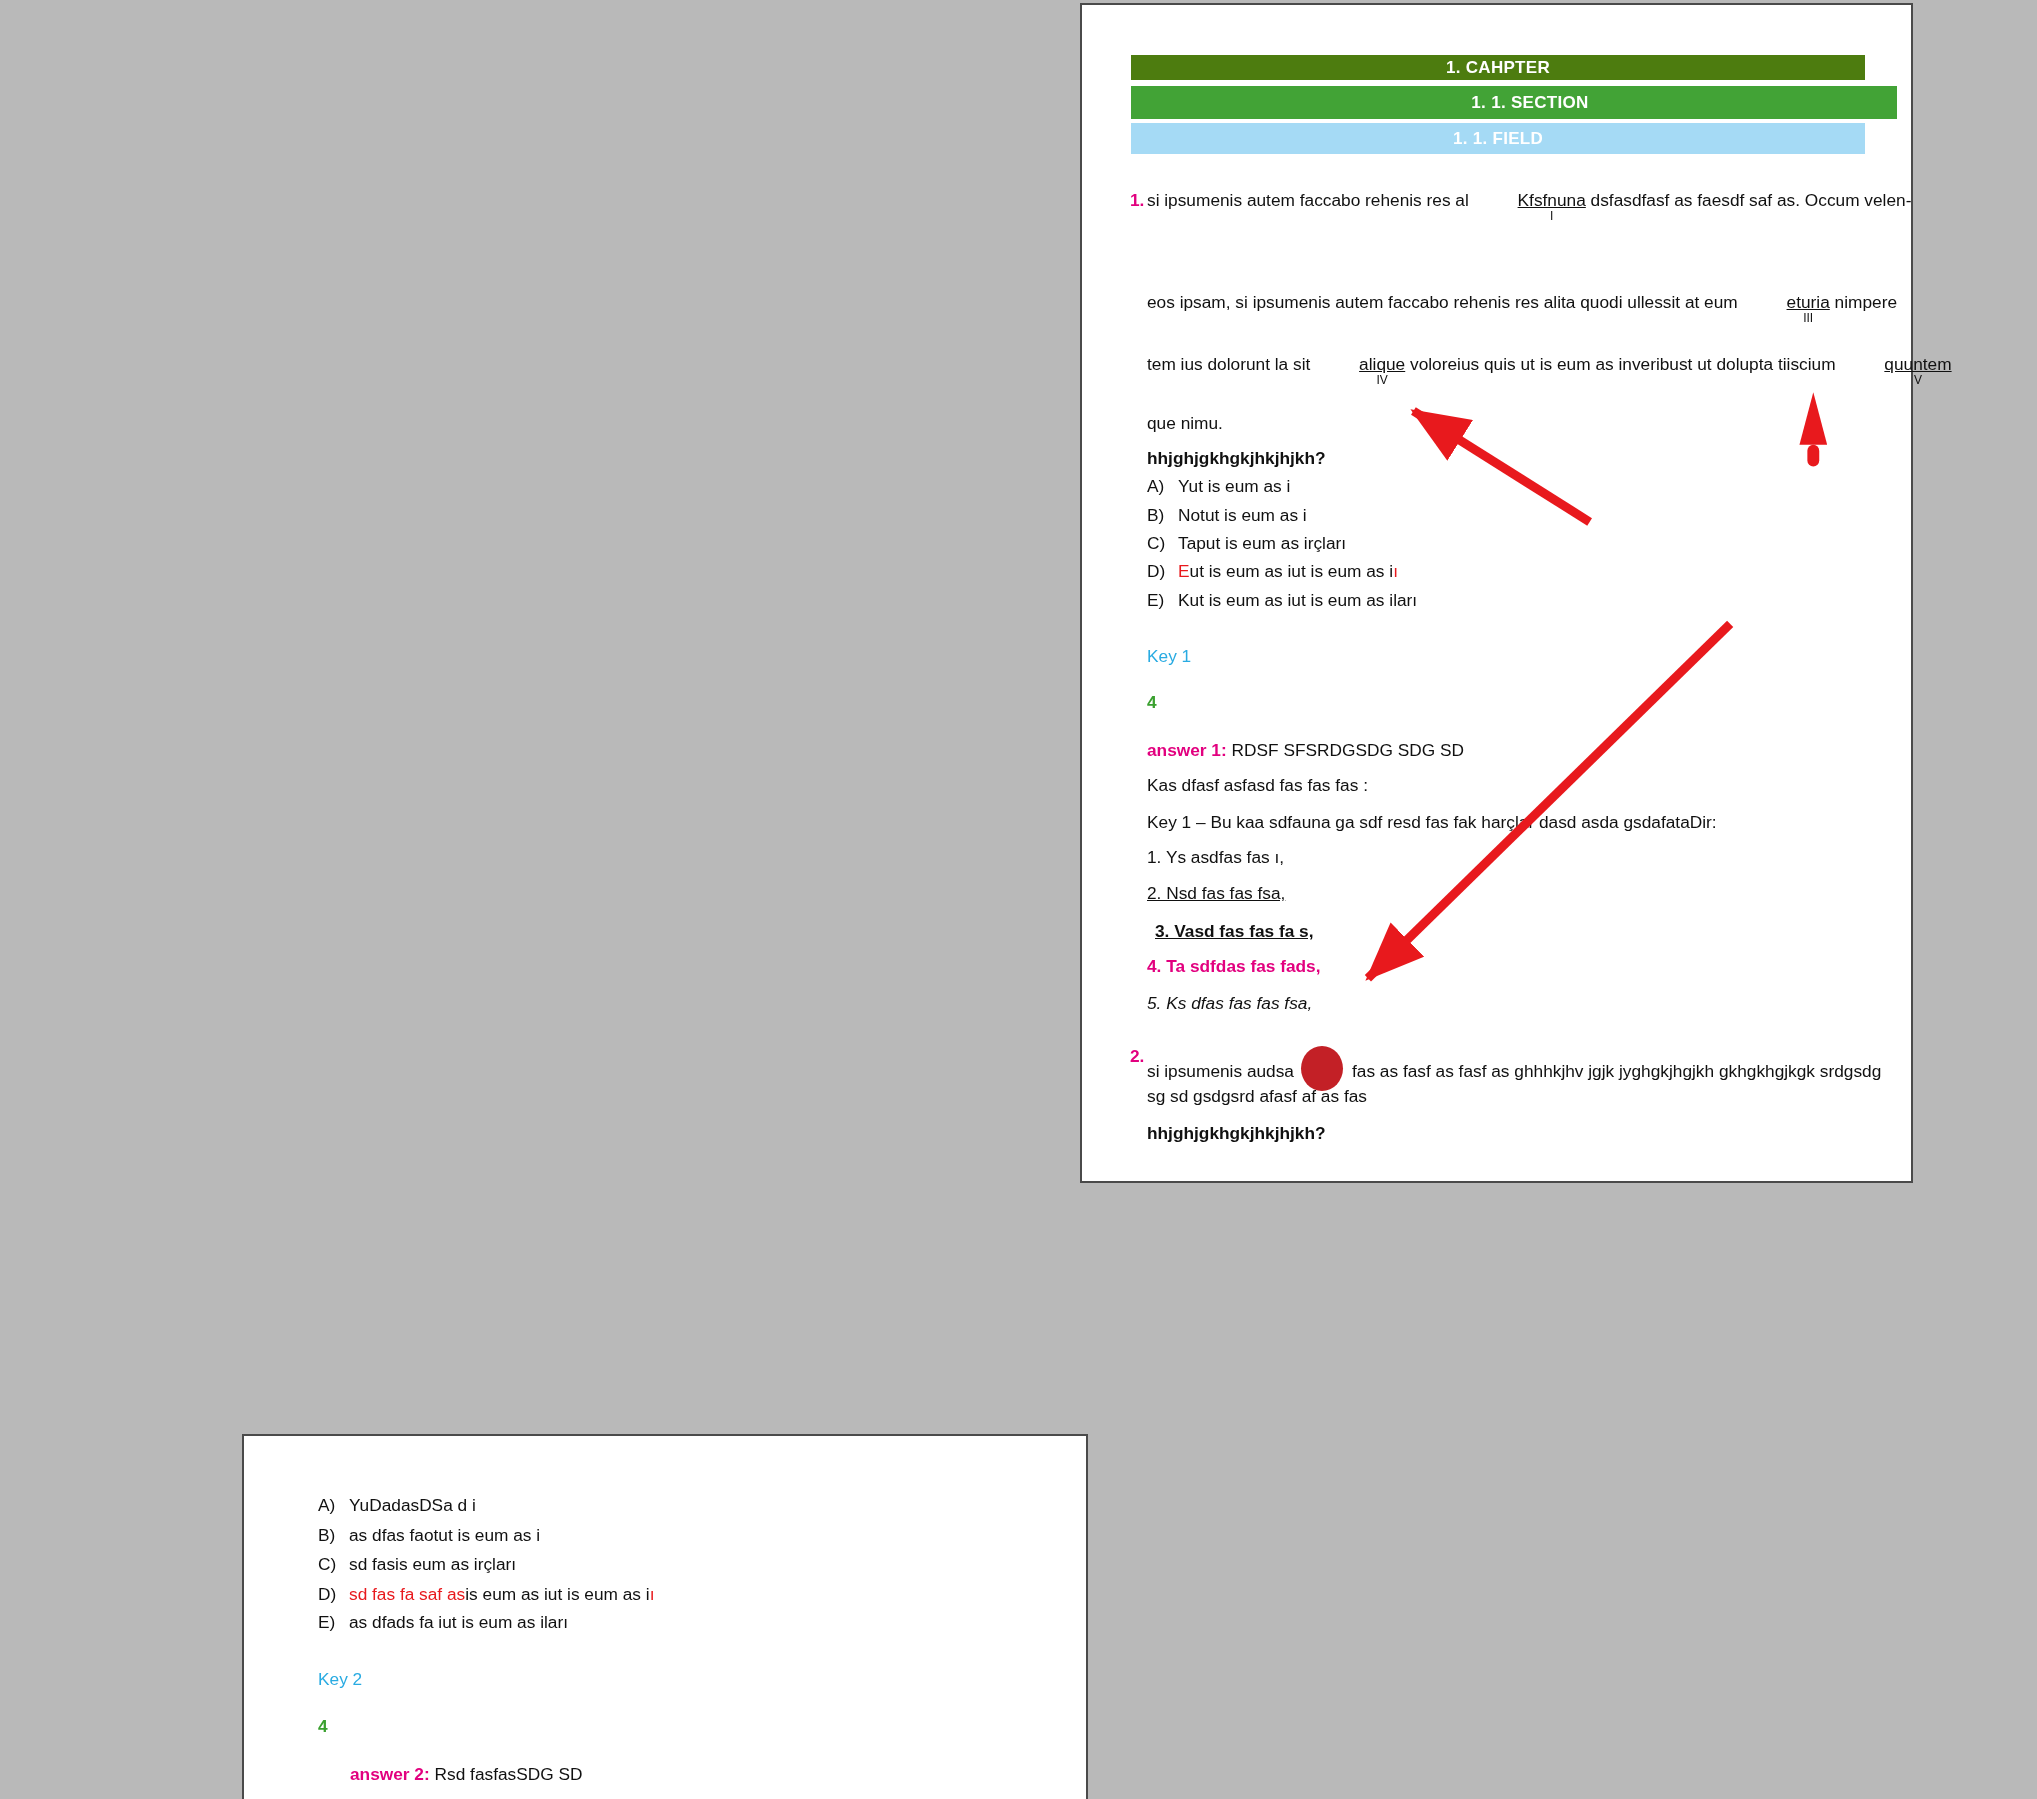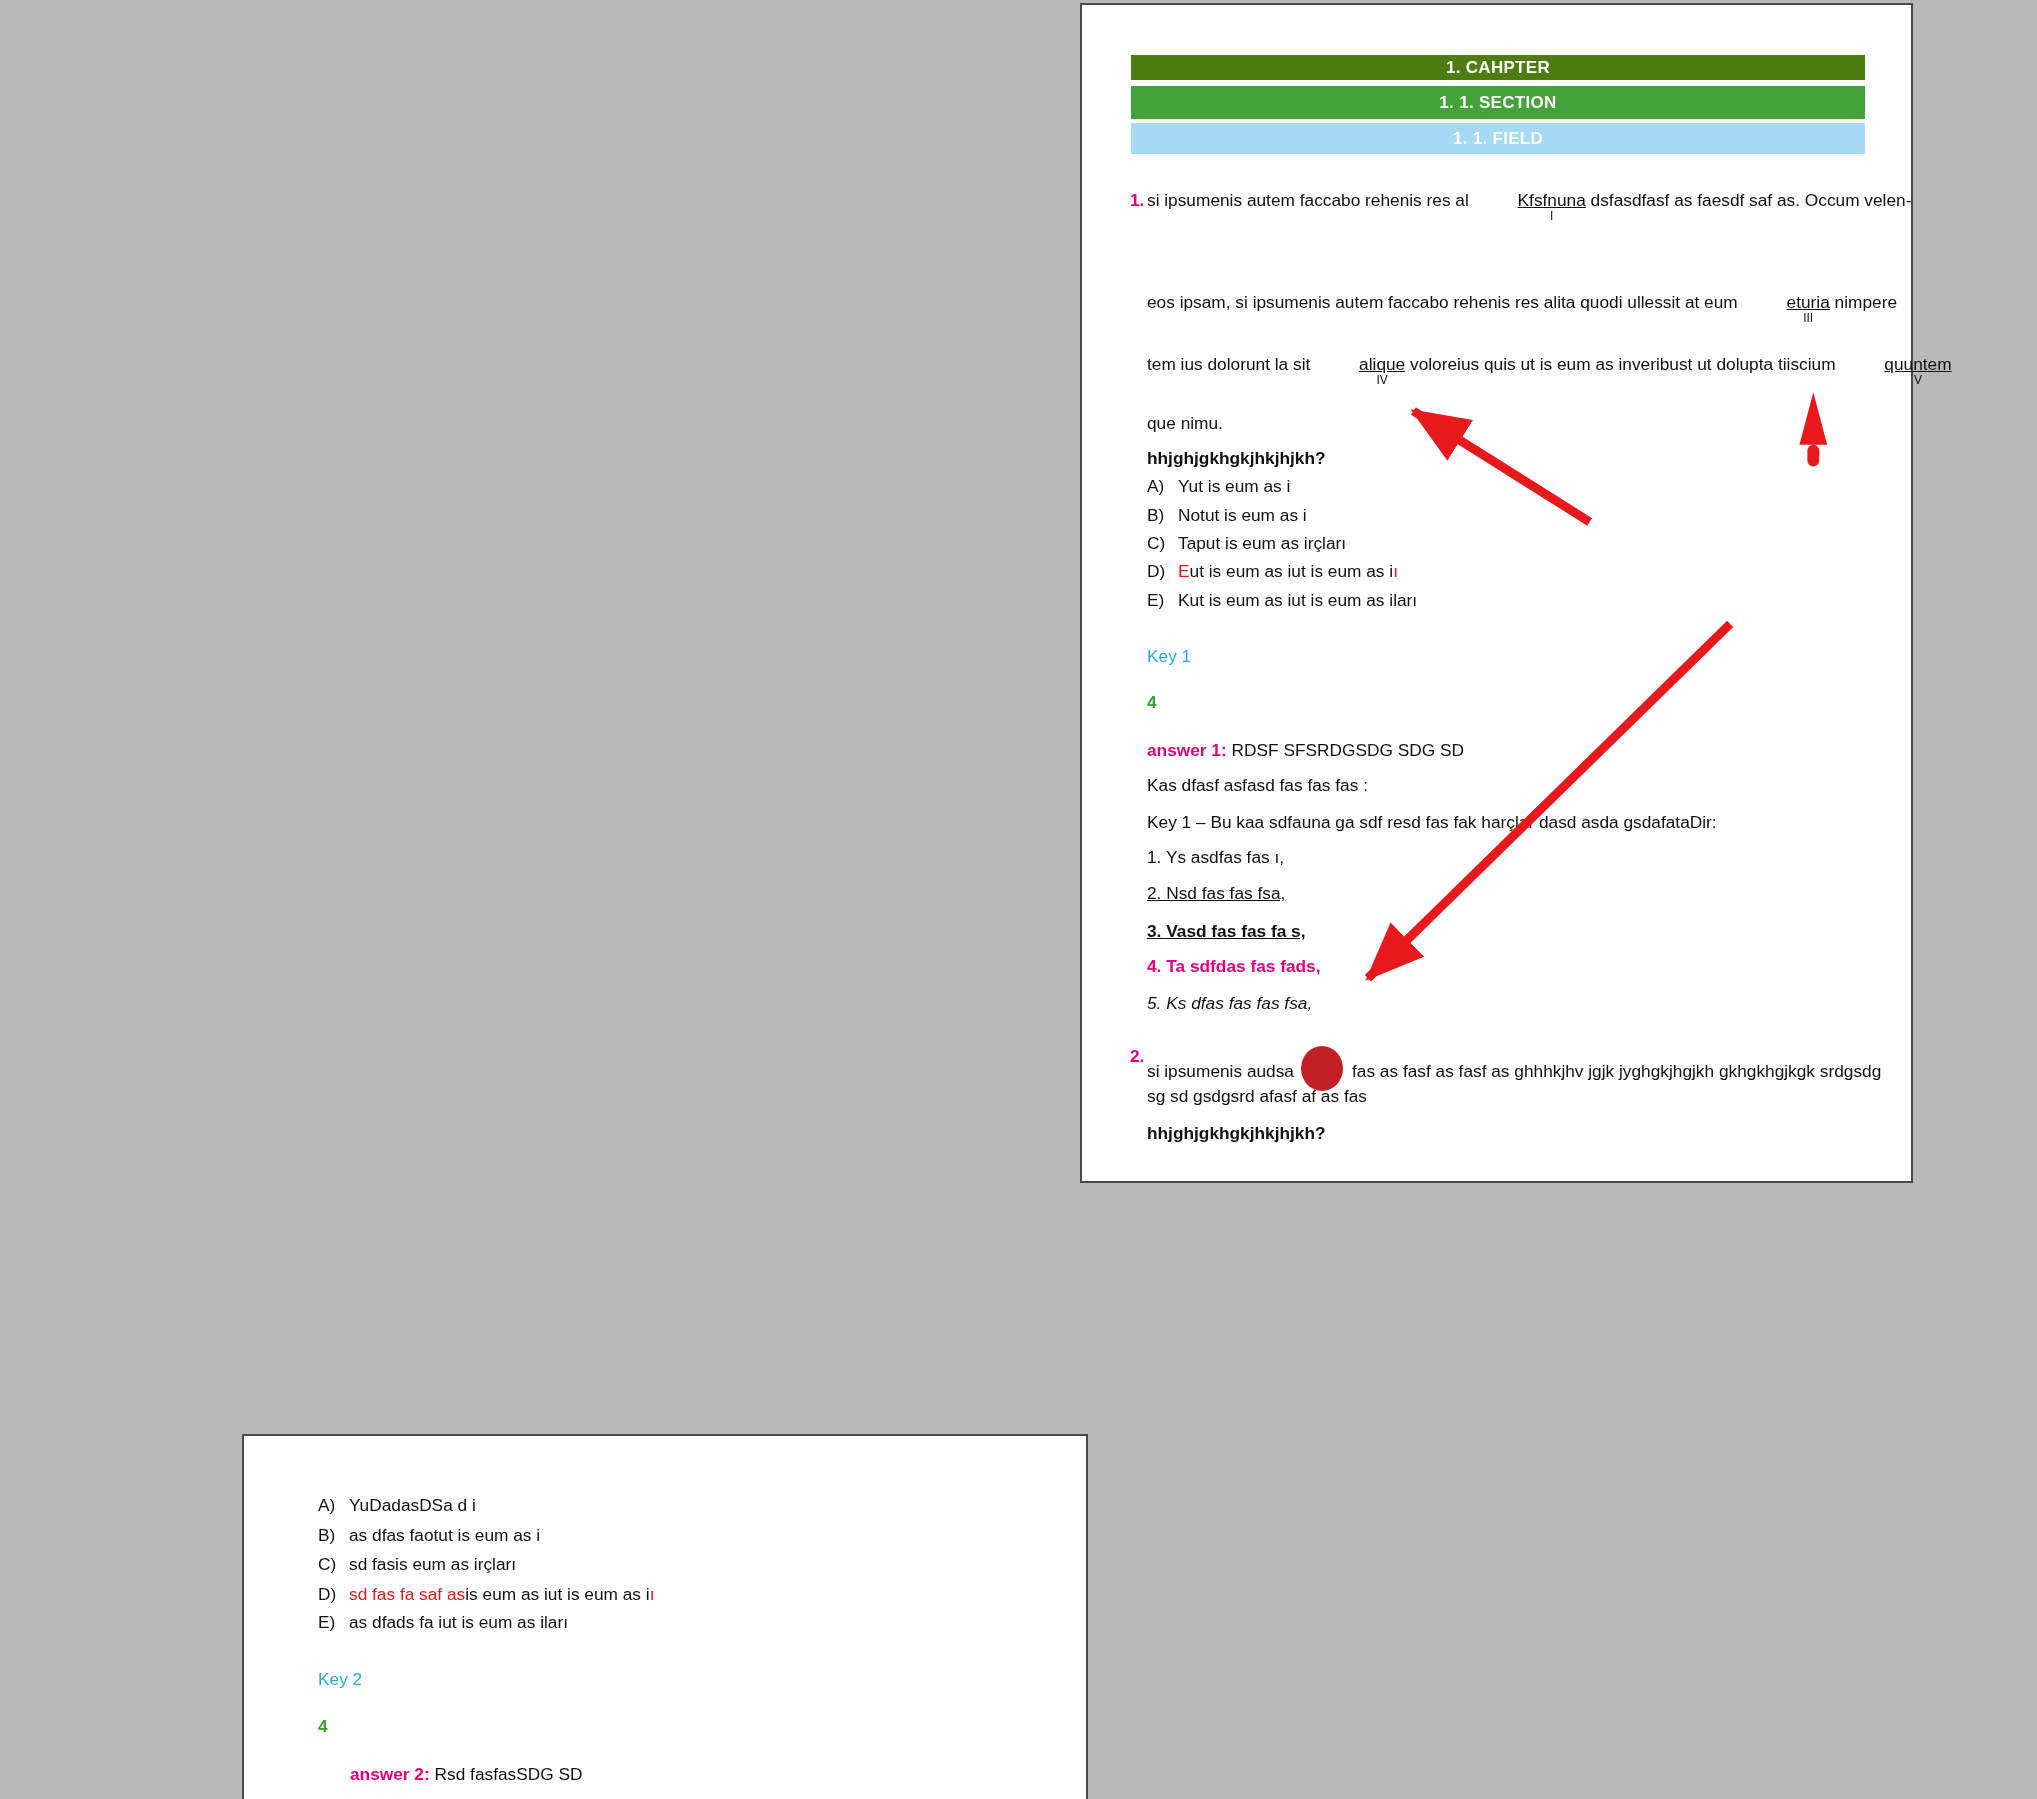--- a/index.html
+++ b/index.html
@@ -14,21 +14,21 @@
     border:2px solid #4a4a4a;box-sizing:border-box;
   }
   #page1{left:1080px;top:3px;width:833px;height:1180px;}
   #page2{left:242px;top:1434px;width:846px;height:426px;}
   .bar{
     position:absolute;left:49px;width:734px;
     display:flex;align-items:center;justify-content:center;
     color:#ffffff;font-weight:bold;font-size:17px;letter-spacing:0.3px;
   }
   #bar-chapter{top:50px;height:25px;background:#4d7c0f;}
-  #bar-section{top:81px;height:33px;background:#42a336;}
+  #bar-section{top:81px;height:33px;background:#42a336;padding-left:32px;}
   #bar-field{top:118px;height:31px;background:#a5daf5;}
   .tline{position:absolute;white-space:nowrap;font-size:17.3px;color:#111;}
   .qnum{position:absolute;font-weight:bold;color:#e2007f;font-size:17.3px;}
   .b{font-weight:bold;}
   .i{font-style:italic;}
   .u{text-decoration:underline;}
   .magenta{color:#e2007f;}
   .cyan{color:#29abe2;}
   .green{color:#3aa02f;}
   .redtx{color:#e8191d;}
@@ -85,21 +85,21 @@
     <div class="tline cyan" style="left:65px;top:641px;">Key 1</div>
     <div class="tline green b" style="left:65px;top:687px;">4</div>
 
     <div class="tline" style="left:65px;top:735px;"><span class="magenta b">answer 1:</span><span>&nbsp;</span><span>RDSF SFSRDGSDG SDG SD</span></div>
 
     <div class="tline" style="left:65px;top:770px;">Kas dfasf asfasd fas fas fas :</div>
     <div class="tline" style="left:65px;top:807px;">Key 1 – Bu  kaa sdfauna ga sdf resd fas fak harçlar dasd asda gsdafataDir:</div>
 
     <div class="tline" style="left:65px;top:842px;">1. Ys asdfas fas ı,</div>
     <div class="tline u" style="left:65px;top:878px;">2. Nsd fas fas fsa,</div>
-    <div class="tline b u" style="left:65px;top:916px;text-align:center;">3. Vasd fas fas fa s,</div>
+    <div class="tline b u" style="left:73px;top:916px;text-align:center;">3. Vasd fas fas fa s,</div>
     <div class="tline magenta b" style="left:65px;top:951px;">4. Ta sdfdas fas fads,</div>
     <div class="tline i" style="left:65px;top:988px;">5. Ks dfas fas fas fsa,</div>
 
     <span class="qnum" style="left:48px;top:1041px;">2.</span>
     <div class="tline" style="left:65px;top:1041px;"><span>si ipsumenis audsa</span><span class="red-circle"></span><span>fas as fasf as fasf as ghhhkjhv jgjk jyghgkjhgjkh gkhgkhgjkgk srdgsdg</span></div>
     <div class="tline" style="left:65px;top:1081px;">sg sd gsdgsrd afasf af as fas</div>
     <div class="tline b" style="left:65px;top:1118px;">hhjghjgkhgkjhkjhjkh?</div>
   </div>
 
   <div class="page" id="page2">

